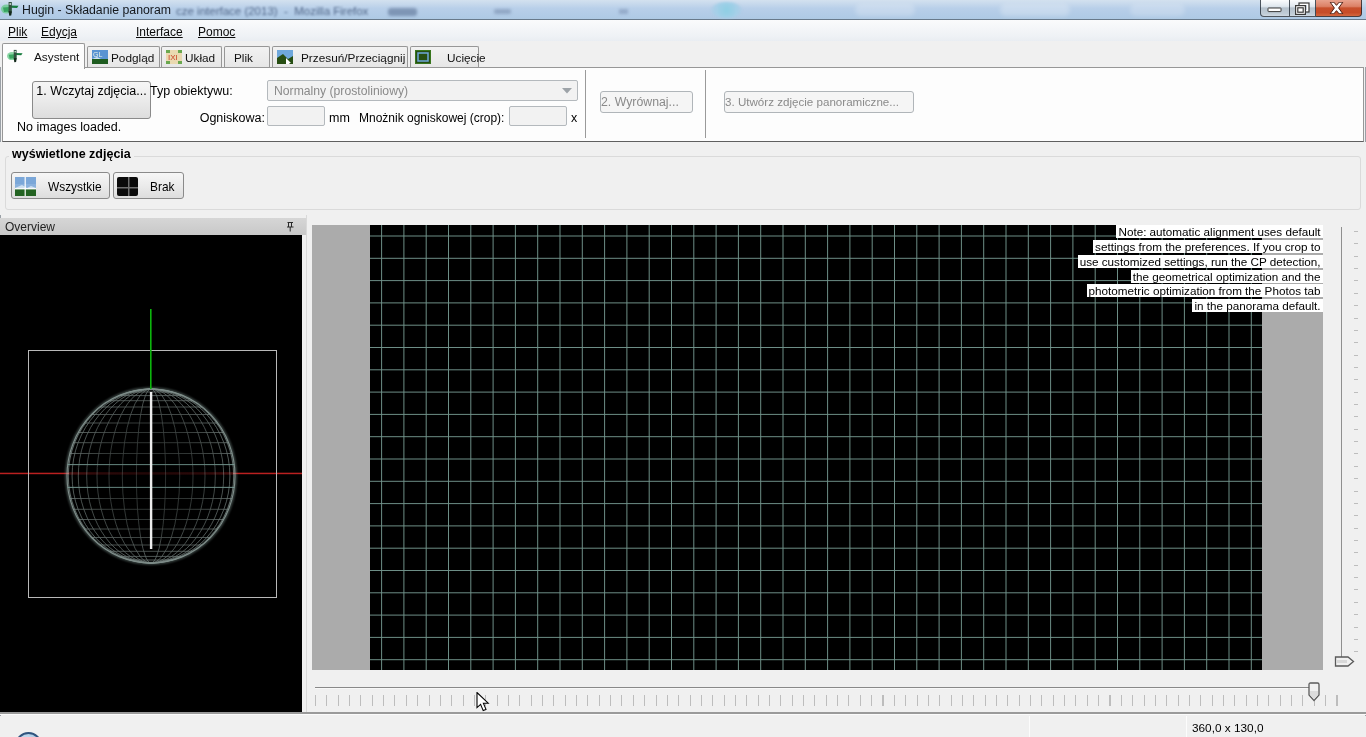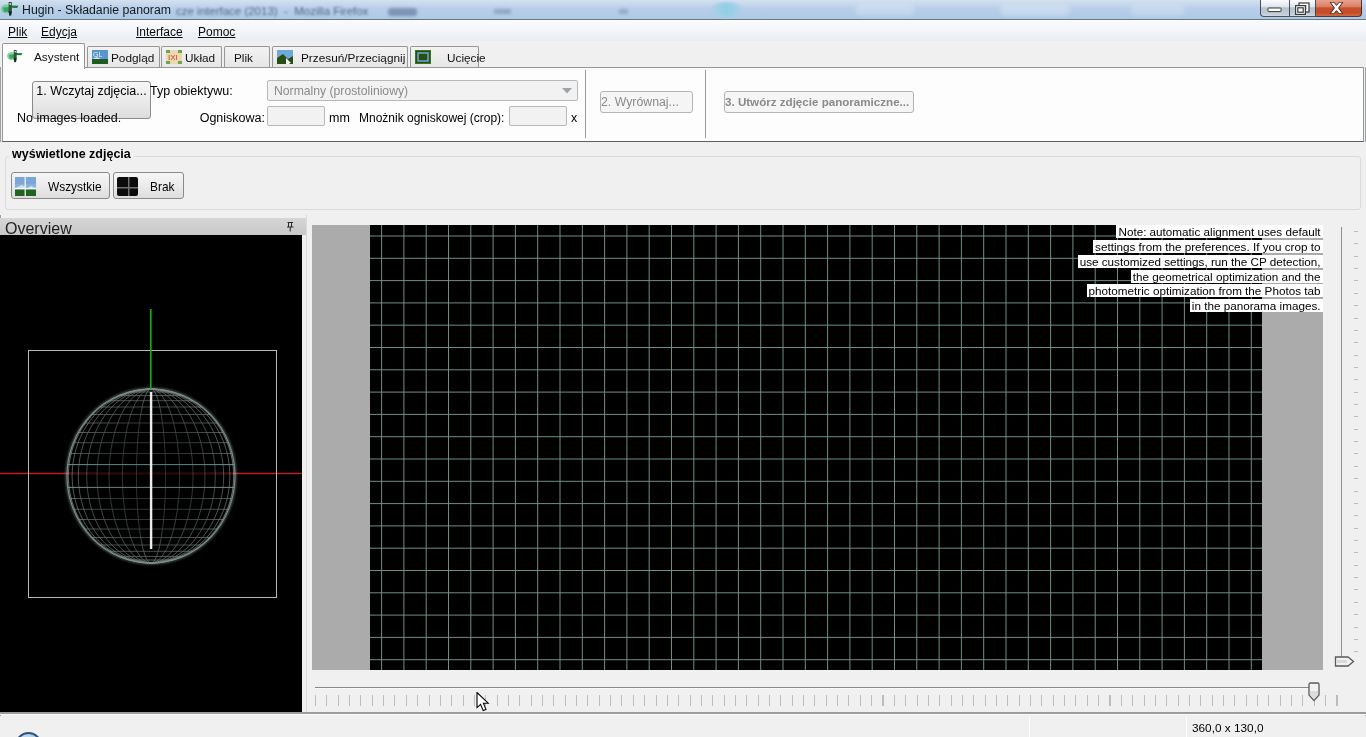--- a/index.html
+++ b/index.html
@@ -29,21 +29,21 @@
 .lbl{position:absolute;font-size:12.5px;color:#000;}
 .btn{position:absolute;background:linear-gradient(180deg,#f6f6f6 0%,#ebebeb 50%,#dddddd 100%);border:1px solid #8a8a8a;border-radius:3px;font-size:12.5px;color:#000;text-align:center;}
 .btn-dis{position:absolute;background:#f5f5f5;border:1px solid #b0b5b9;border-radius:3px;font-size:12.3px;white-space:nowrap;color:#8a8a8a;text-align:left;}
 .inp-dis{position:absolute;background:#f2f2f2;border:1px solid #b4b9bd;border-radius:2px;}
 .vsep{position:absolute;width:1px;background:#9a9a9a;}
 
 #strip2{left:0;top:142px;width:1366px;height:73px;background:#f0f0f0;}
 #grpbox{left:5px;top:156px;width:1356px;height:54px;border:1px solid #dadada;border-radius:3px;}
 #grplabel{left:9px;top:147px;font-size:12.5px;color:#000;background:#f0f0f0;padding:0 3px;font-weight:bold;}
 
-#ovhead{left:0;top:218px;width:342px;height:17px;background:linear-gradient(180deg,#d6d6d6,#c8c8c8);font-size:16px;color:#222;}
+#ovhead{left:0;top:218px;width:342px;height:17px;background:linear-gradient(180deg,#d6d6d6,#c8c8c8);font-size:12px;color:#222;}
 #ovcanvas{left:0;top:235px;width:302px;height:477px;background:#000;}
 
 #mainpanel{left:306px;top:215px;width:1060px;height:497px;background:#f0f0f0;border-left:1px solid #d9d9d9;}
 #glcanvas{left:312px;top:225px;width:1011px;height:445px;background:#ababab;}
 #pano{position:absolute;left:58px;top:0;width:892px;height:445px;background:#000;}
 #note{left:0;top:225px;width:1322.5px;text-align:right;font-size:11.7px;line-height:14.85px;color:#000;}
 #note span{background:#fff;padding:0 2px;margin-top:48px;}
 
 #vtrack{left:1341px;top:227px;width:1px;height:430px;background:#8f8f8f;}
 #vticks{left:1354px;top:231px;width:4px;height:427px;background:repeating-linear-gradient(180deg,#bdbdbd 0,#bdbdbd 1px,transparent 1px,transparent 12.36px);}
@@ -152,37 +152,37 @@
      <rect width="16" height="14" fill="#38761d"></rect>
      <rect x="1" y="1" width="14" height="12" fill="#274e13"></rect>
      <rect x="3" y="3" width="10" height="8" fill="none" stroke="#6fa8dc" stroke-width="1.5"></rect>
    </svg>
    <span class="tlabel" style="left:28px;margin-left:8px;">Ucięcie</span>
  </div>
 </div>
 
 <div class="abs" id="toolpanel"></div>
 <div class="btn" style="left:32px;top:81px;width:119px;height:38px;line-height:19px;">1. Wczytaj zdjęcia...</div>
-<div class="lbl" style="left:17px;top:111px;">No images loaded.</div>
+<div class="lbl" style="left:17px;top:120px;">No images loaded.</div>
 <div class="lbl" style="left:150px;top:84px;width:115px;text-align:left;">Typ obiektywu:</div>
 <div class="inp-dis" style="left:267px;top:80px;width:311px;height:21px;"></div>
 <div class="lbl" style="left:274px;top:84px;color:#8a8a8a;font-size:12.2px;">Normalny (prostoliniowy)</div>
 <svg class="abs" style="left:562px;top:88px" width="10" height="6">
     <path d="M0 0 L10 0 L5 5.5 Z" fill="#9da3a8"></path>
   </svg>
 <div class="lbl" style="left:150px;top:111px;width:115px;text-align:right;">Ogniskowa:</div>
 <div class="inp-dis" style="left:267px;top:106px;width:58px;height:20px;"></div>
 <div class="lbl" style="left:329px;top:111px;">mm</div>
 <div class="lbl" style="left:359px;top:111px;font-size:12px;">Mnożnik ogniskowej (crop):</div>
 <div class="inp-dis" style="left:509px;top:106px;width:58px;height:20px;"></div>
 <div class="lbl" style="left:571px;top:111px;">x</div>
 <div class="vsep" style="left:585px;top:70px;height:68px;"></div>
 <div class="btn-dis" style="left:600px;top:91px;width:93px;height:22px;line-height:20px;">2. Wyrównaj...</div>
 <div class="vsep" style="left:705px;top:70px;height:68px;"></div>
-<div class="btn-dis" style="left:724px;top:91px;width:190px;height:22px;line-height:20px;font-size:11.6px;font-weight:bold;">3. Utwórz zdjęcie panoramiczne...</div>
+<div class="btn-dis" style="left:724px;top:91px;width:190px;height:22px;line-height:20px;font-size:11.6px;">3. Utwórz zdjęcie panoramiczne...</div>
 
 <div class="abs" id="strip2"></div>
 <div class="abs" id="grpbox"></div>
 <div class="abs" id="grplabel">wyświetlone zdjęcia</div>
 <div class="btn" style="left:11px;top:172px;width:99px;height:27px;">
   <svg class="abs" style="left:3px;top:4px" width="21" height="19" viewBox="0 0 21 19">
     <rect width="21" height="19" rx="2" fill="#8ab1dd"></rect>
     <rect y="0" width="21" height="7" fill="#7ba7d8"></rect>
     <path d="M0 11 L7 8 L12 11 L16 9 L21 11 L21 12 L0 12 Z" fill="#cfe0f0"></path>
     <rect y="12" width="21" height="7" fill="#236322"></rect>
@@ -276,21 +276,21 @@
         <path d="M11.6 0V445 M33.9 0V445 M56.2 0V445 M78.5 0V445 M100.8 0V445 M123.1 0V445 M145.4 0V445 M167.7 0V445 M190.0 0V445 M212.3 0V445 M234.6 0V445 M256.9 0V445 M279.2 0V445 M301.5 0V445 M323.8 0V445 M346.1 0V445 M368.4 0V445 M390.7 0V445 M413.0 0V445 M435.3 0V445 M457.6 0V445 M479.9 0V445 M502.2 0V445 M524.5 0V445 M546.8 0V445 M569.1 0V445 M591.4 0V445 M613.7 0V445 M636.0 0V445 M658.3 0V445 M680.6 0V445 M702.9 0V445 M725.2 0V445 M747.5 0V445 M769.8 0V445 M792.1 0V445 M814.4 0V445 M836.7 0V445 M859.0 0V445 M881.3 0V445 M0 11.0H892 M0 33.3H892 M0 55.6H892 M0 77.9H892 M0 100.2H892 M0 122.5H892 M0 144.8H892 M0 167.1H892 M0 189.4H892 M0 211.7H892 M0 234.0H892 M0 256.3H892 M0 278.6H892 M0 300.9H892 M0 323.2H892 M0 345.5H892 M0 367.8H892 M0 390.1H892 M0 412.4H892 M0 434.7H892" stroke="#73968d" stroke-width="0.95" fill="none"></path>
       </svg>
     </div>
   </div>
 <div class="abs" id="note">
 <span>Note: automatic alignment uses default</span><br>
 <span>settings from the preferences. If you crop to</span><br>
 <span>use customized settings, run the CP detection,</span><br>
 <span>the geometrical optimization and the</span><br>
 <span>photometric optimization from the Photos tab</span><br>
-<span>in the panorama images.</span>
+<span>in the panorama default.</span>
 </div>
 <div class="abs" id="vtrack"></div>
 <div class="abs" id="vticks"></div>
 <svg class="abs" style="left:1334px;top:656px" width="21" height="11" viewBox="0 0 21 11">
   <path d="M1.5 1 L14 1 L19.5 5.5 L14 10 L1.5 10 Z" fill="#f1f1f1" stroke="#5a5a5a" stroke-width="1.3"></path>
   <rect x="3" y="4" width="10" height="3" fill="#d9d9d9"></rect>
 </svg>
 <div class="abs" id="htrack"></div>
 <div class="abs" id="hticks"></div>
 <svg class="abs" style="left:1308px;top:682px" width="12" height="20" viewBox="0 0 12 20">

